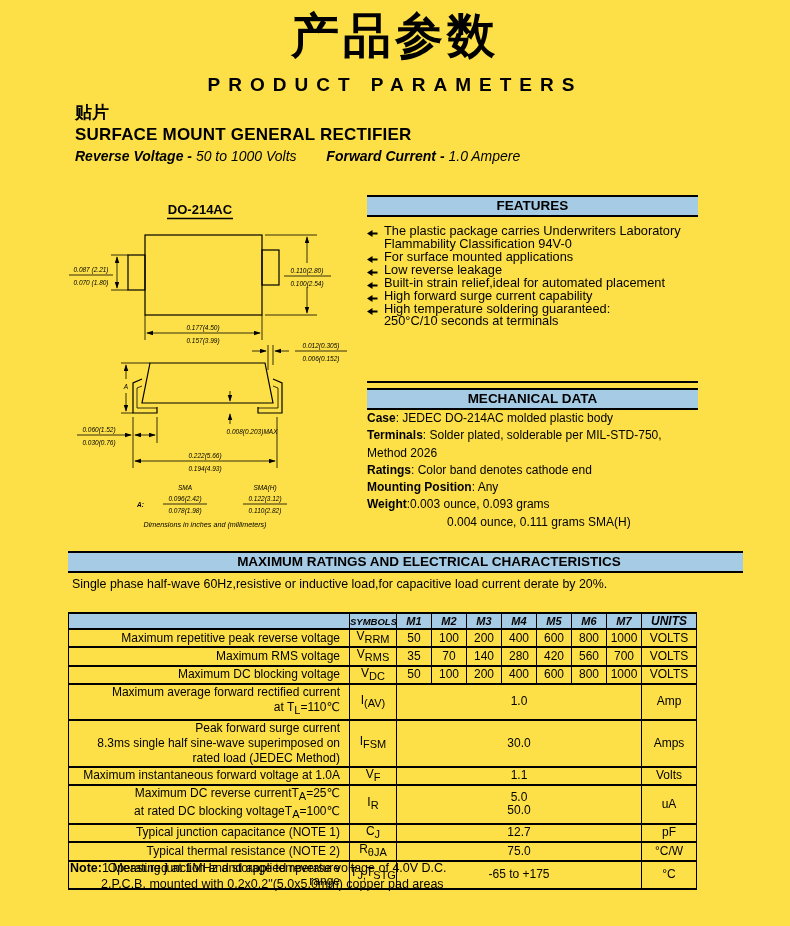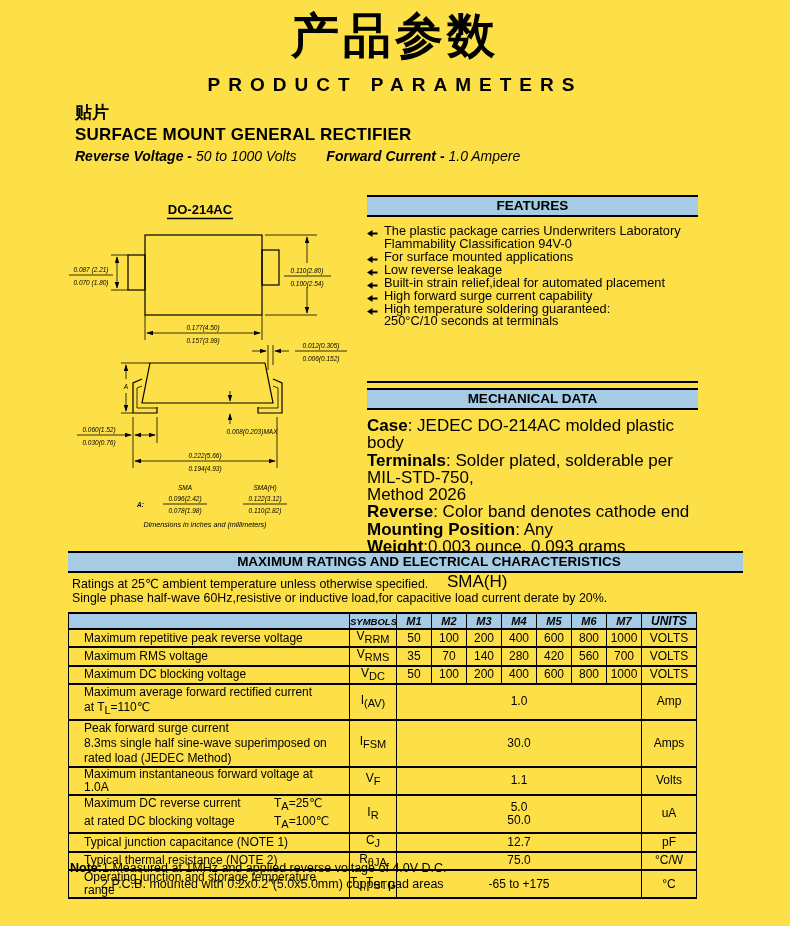--- a/index.html
+++ b/index.html
@@ -21,35 +21,35 @@
   .bar{background:var(--accent,#a6cbe4);border-top:2.5px solid #000;border-bottom:2.5px solid #000;
        text-align:center;font-weight:700;font-size:13.5px;padding:1px 0 2px 0;}
   
   #right-col{position:absolute;left:367px;top:195px;width:331px;}
   .feat-list{margin-top:8px;font-size:12.8px;}
   .feat-item{position:relative;padding-left:17px;line-height:12.6px;margin-top:0.4px;}
   .fb{position:absolute;left:0;top:2px;}
   .feat-cont{padding-left:17px;line-height:12.6px;}
   .mech-sec{position:absolute;left:0;top:186px;width:331px;}
   .mech-rule{border-top:2.5px solid #000;margin-bottom:5px;}
-  .mech-list{margin-top:7px;font-size:17px;line-height:17.3px;}
+  .mech-list{font-size:12px;line-height:17.3px;}
   .mech-list b{font-weight:700;}
   .w2{padding-left:80px;}
   
   #ratings-bar{position:absolute;left:68px;top:551px;width:628px;padding-left:47px;}
   #ratings-notes{position:absolute;left:72px;top:578px;font-size:12.4px;line-height:13.5px;}
   
   #ratings-table{position:absolute;left:68px;top:612px;}
   table{border-collapse:collapse;table-layout:fixed;width:628px;font-size:12px;}
   td,th{border:1px solid #000;border-top:2px solid #000;border-bottom:2px solid #000;padding:0;}
   th{background:var(--accent,#a6cbe4);font-style:italic;}
   th.sym-h{font-size:9.5px;font-style:italic;font-weight:700;}
   th.m-h{font-size:11px;font-style:italic;font-weight:700;}
   th.u-h{font-size:12px;font-weight:700;}
-  td.param{text-align:left;padding:0 15px;line-height:13px;}
+  td.param{text-align:right;padding:0 9px;line-height:13px;}
   td.param div{line-height:15px;}
   td.sym,td.val,td.unit{text-align:center;line-height:13px;}
   sub{font-size:11px;}
   .pw{display:inline-block;width:190px;}
   tr.hd{height:14px;} tr.rs{height:15px;} tr.r2{height:30px;} tr.r3{height:47px;}
   
   #notes{position:absolute;left:70px;top:860px;font-size:12.5px;line-height:16px;}
   #notes .n2{padding-left:31px;}
   
   #drawing{position:absolute;left:55px;top:193px;}
@@ -206,31 +206,30 @@
       <div class="feat-cont">250°C/10 seconds at terminals</div>
     </div>
 
     <div class="mech-sec">
       <div class="mech-rule"></div>
       <div class="bar">MECHANICAL DATA</div>
       <div class="mech-list">
         <div><b>Case</b><span>: JEDEC DO-214AC molded plastic body</span></div>
         <div><b>Terminals</b><span>: Solder plated, solderable per MIL-STD-750,</span></div>
         <div>Method 2026</div>
-        <div><b>Reverse</b><span>: Color band denotes cathode end</span></div>
+        <div><b>Ratings</b><span>: Color band denotes cathode end</span></div>
         <div><b>Mounting Position</b><span>: Any</span></div>
         <div><b>Weight</b><span>:0.003 ounce, 0.093 grams</span></div>
         <div class="w2">0.004 ounce, 0.111 grams  SMA(H)</div>
       </div>
     </div>
   </div>
 
   <div id="ratings-bar" class="bar">MAXIMUM RATINGS AND ELECTRICAL CHARACTERISTICS</div>
   <div id="ratings-notes">
-    <div>Ratings at 25℃ ambient temperature unless otherwise specified.</div>
     <div>Single phase half-wave 60Hz,resistive or inductive load,for capacitive load current derate by 20%.</div>
   </div>
 
   <div id="ratings-table">
     <table>
       <colgroup>
         <col style="width:281px">
           <col style="width:47px">
         <col style="width:35px">
           <col style="width:35px">

